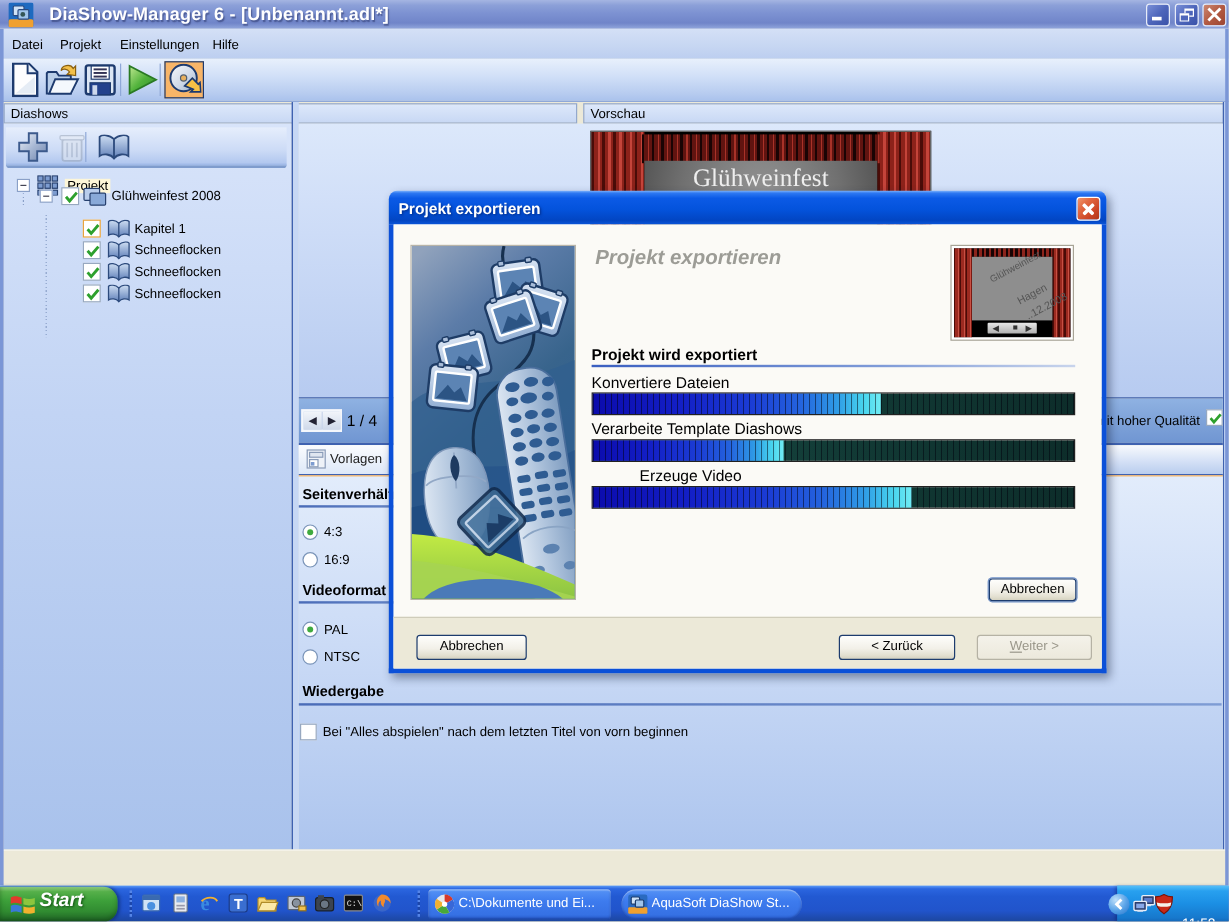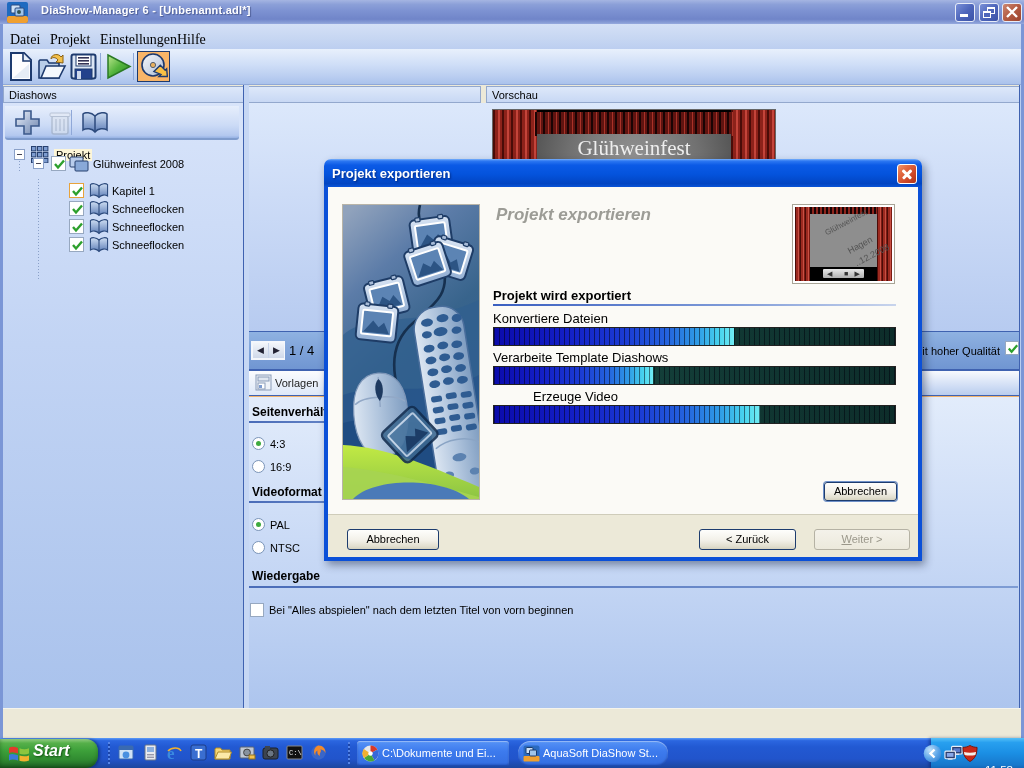--- a/index.html
+++ b/index.html
@@ -4,27 +4,27 @@
 <style>
   * { margin:0; padding:0; box-sizing:border-box; }
   html,body { width:1024px; height:768px; overflow:hidden; }
   body { font-family:"Liberation Sans", sans-serif; font-size:11px; position:relative; background:#ece9d8; }
   .abs { position:absolute; }
 
   
   #titlebar { left:0; top:0; width:1024px; height:24px;
     background:linear-gradient(180deg,#a5b5e2 0%,#8ca0d8 18%,#7d92d2 45%,#7085c9 80%,#8ba0d8 96%,#98abdf 100%);
   }
-  #apptitle { left:41px; top:4px; color:#fff; font-weight:bold; font-size:11px; letter-spacing:0.2px; text-shadow:1px 1px 1px rgba(30,40,90,0.5); }
+  #apptitle { left:41px; top:4px; color:#fff; font-weight:bold; font-size:15px; letter-spacing:0.2px; text-shadow:1px 1px 1px rgba(30,40,90,0.5); }
   .winbtn { top:3px; width:20px; height:19px; border-radius:3px; border:1px solid #e7ecf8; }
   #btnmin  { left:955px; background:linear-gradient(135deg,#7a90d8 0%,#4e66bb 50%,#3a52a8 100%); }
   #btnmax  { left:979px; background:linear-gradient(135deg,#7a90d8 0%,#4e66bb 50%,#3a52a8 100%); }
   #btnclose{ left:1002px; background:linear-gradient(135deg,#cc8872 0%,#b25a42 50%,#9c4530 100%); }
   #menubar { left:0; top:24px; width:1024px; height:25px; background:linear-gradient(180deg,#d4e0f6 0%,#c6d6f2 60%,#bccef0 100%); color:#000; }
-  .menuitem { position:absolute; top:8px; font-size:14px;font-family:Liberation Serif, serif; }
+  .menuitem { position:absolute; top:8px; font-size:11px; }
   #toolbar { left:0; top:49px; width:1024px; height:36px;
     background:linear-gradient(180deg,#e8f0fc 0%,#cfdef7 45%,#b9cdf0 80%,#aac2ec 100%);
     border-bottom:1px solid #8fa8d8; }
   .tbsep { position:absolute; top:4px; width:1px; height:27px; background:#8fa8d8; }
 
   
   .phead { top:86px; height:17px; background:linear-gradient(180deg,#dde8fa,#c8d8f4); border:1px solid #93a8cd; color:#000;
     font-size:11px; padding:2px 0 0 5px; }
   #phead-l { left:3px; width:478px; }
   #phead-r { left:486px; width:534px; }

